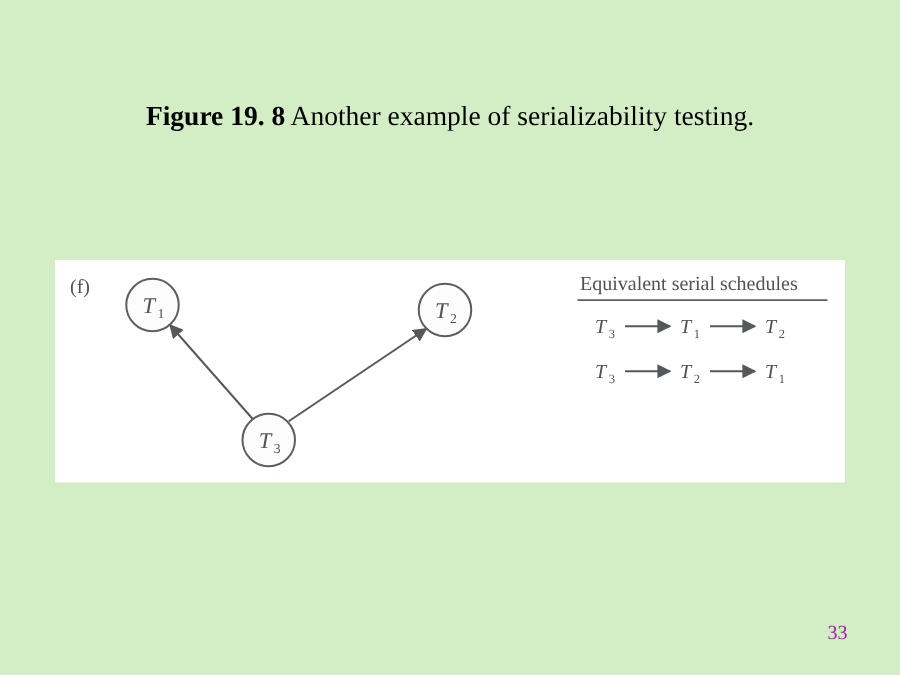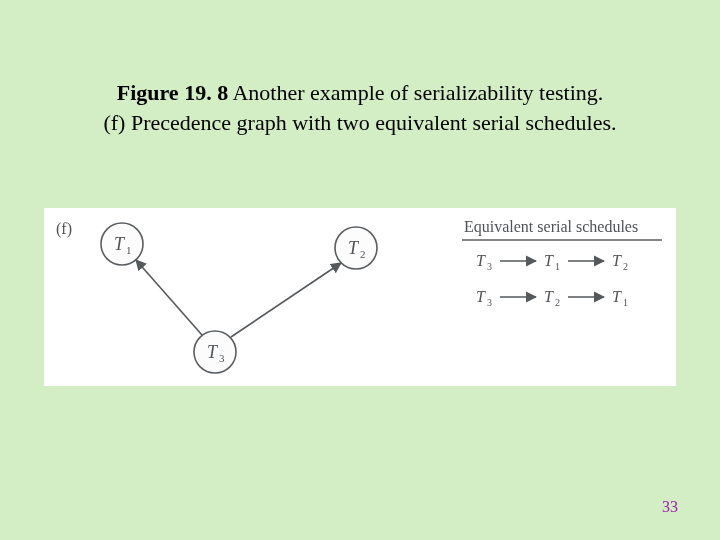--- a/index.html
+++ b/index.html
@@ -56,21 +56,20 @@
   }
 </style>
 </head>
 <body>
 
 <div class="slide">
 
   <div class="caption">
     <span class="fig-label">Figure 19. 8</span>
     <span> </span><span>Another example of serializability testing.</span><br>
-    <span>(f) Precedence graph with two equivalent serial schedules.</span>
   </div>
 
   <div class="figure-box">
     <svg class="figure-svg" viewBox="0 0 632 178">
       <defs>
         <marker id="arrow" viewBox="0 0 10 10" refX="9" refY="5" markerWidth="7" markerHeight="7" orient="auto-start-reverse">
           <path d="M 0 0 L 10 5 L 0 10 z" fill="#55595c"></path>
         </marker>
       </defs>
 

